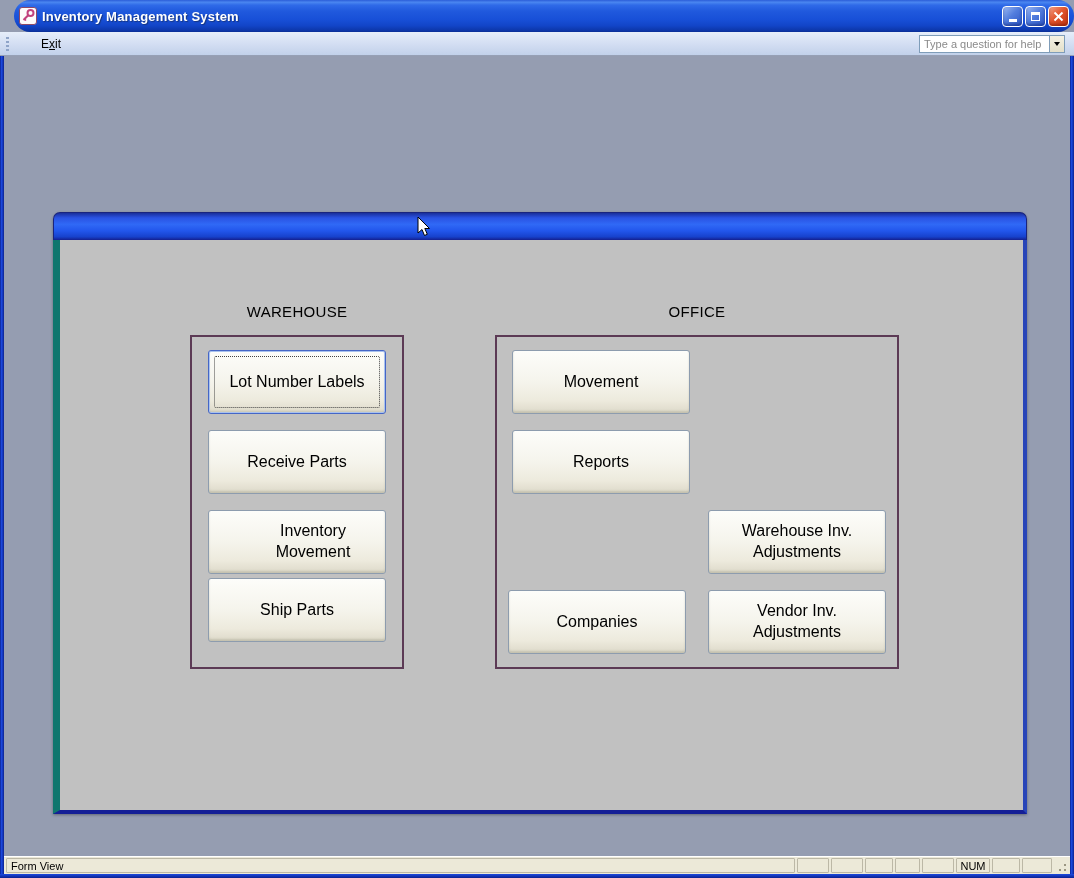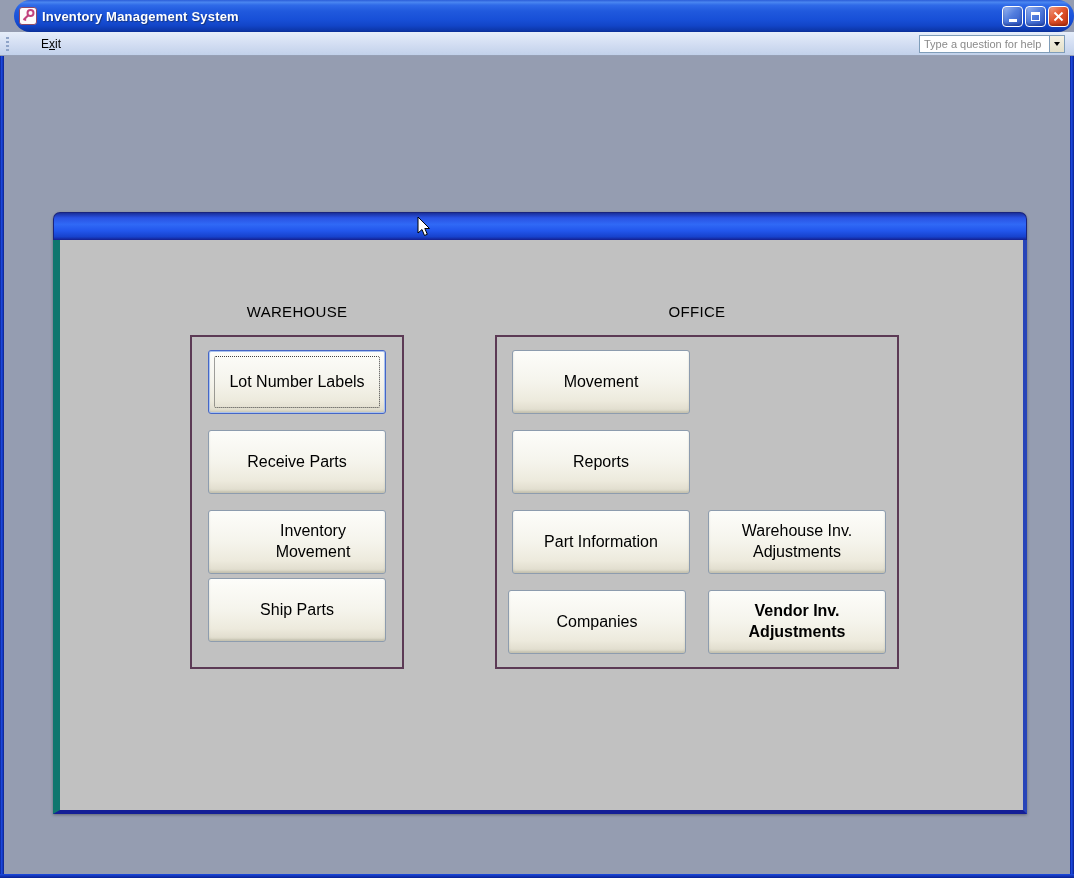--- a/index.html
+++ b/index.html
@@ -170,38 +170,47 @@
 
         <div class="section-label" style="left:435px; width:404px; top:63px;">OFFICE</div>
         <div class="group-box" style="left:435px; top:95px; width:404px; height:334px;"></div>
 
         <div class="form-btn" style="left:452px; top:110px;">
           <span>Movement</span>
         </div>
         <div class="form-btn" style="left:452px; top:190px;">
           <span>Reports</span>
         </div>
-        <div class="form-btn" style="left:452px; top:270px;">
-          <span>Part Information</span>
-        </div>
         <div class="form-btn" style="left:448px; top:350px;">
           <span>Companies</span>
         </div>
 
         <div class="form-btn" style="left:648px; top:270px;">
           <span>Warehouse Inv. Adjustments</span>
         </div>
-        <div class="form-btn" style="left:648px; top:350px;font-weight:bold;">
+        <div class="form-btn" style="left:648px; top:350px;">
           <span>Vendor Inv. Adjustments</span>
         </div>
 
       </div>
     </div>
   </div>
 
+  <div class="statusbar">
+    <div class="sb-panel sb-mode">Form View</div>
+    <div class="sb-panel" style="width:32px;"></div>
+    <div class="sb-panel" style="width:32px;"></div>
+    <div class="sb-panel" style="width:28px;"></div>
+    <div class="sb-panel" style="width:25px;"></div>
+    <div class="sb-panel" style="width:32px;"></div>
+    <div class="sb-panel" style="width:34px; justify-content:center;">NUM</div>
+    <div class="sb-panel" style="width:28px;"></div>
+    <div class="sb-panel" style="width:30px;"></div>
+    <div class="sb-grip"></div>
+  </div>
 
   <div class="frame-left"></div>
   <div class="frame-right"></div>
   <div class="frame-bottom"></div>
 
   <svg class="cursor" width="14" height="22" viewBox="0 0 14 22">
     <path d="M1,1 L1,17 L5,13.5 L7.5,19.5 L10.3,18.3 L7.8,12.5 L12.5,12.5 Z" fill="#fff" stroke="#000" stroke-width="1"></path>
   </svg>
 
 </div>

